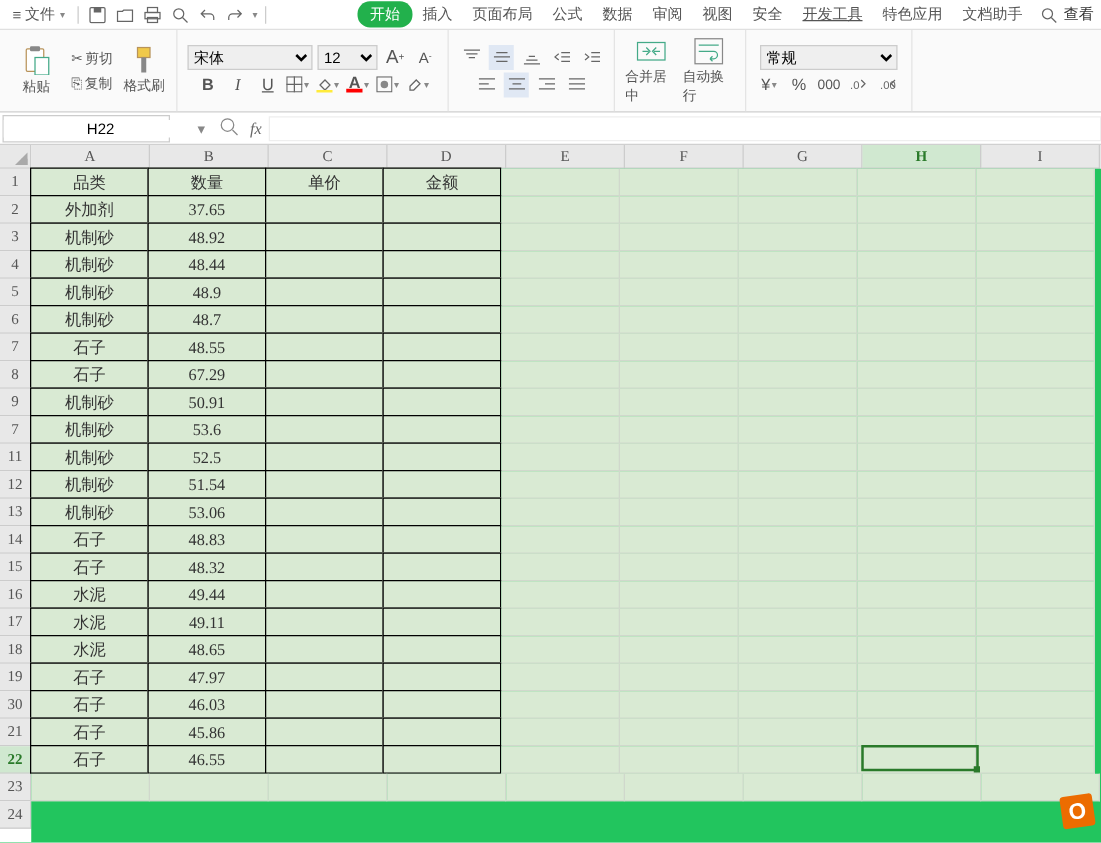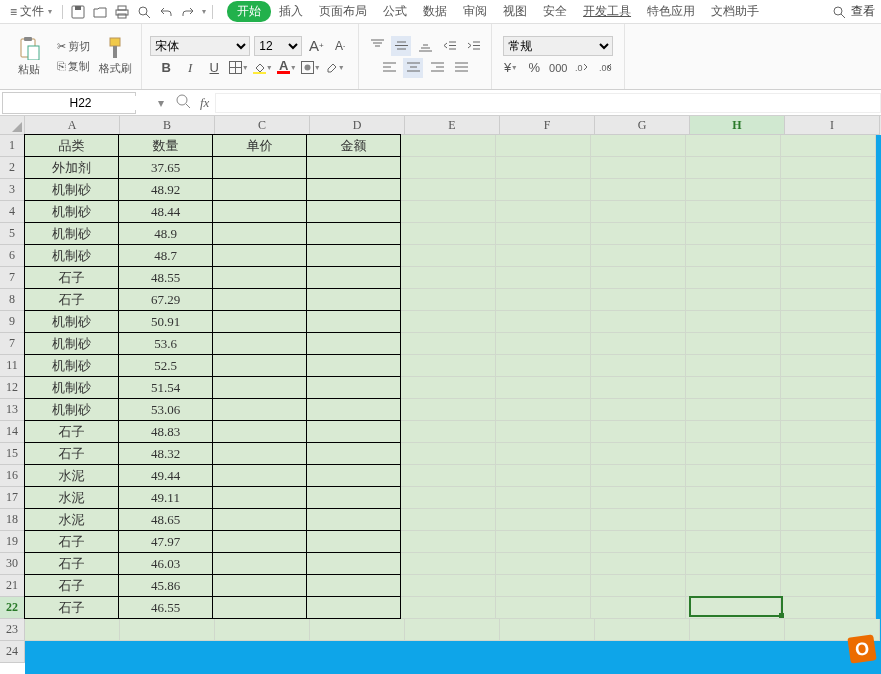--- a/index.html
+++ b/index.html
@@ -3,21 +3,21 @@
 <meta charset="utf-8">
 <style>
 * { margin:0; padding:0; box-sizing:border-box; font-family:"Microsoft YaHei",SimSun,sans-serif; }
 body { width:881px; height:674px; background:#fff; font-size:12px; color:#333; overflow:hidden; position:relative; }
 
 
 .menubar { height:24px; display:flex; align-items:center; padding:0 6px; border-bottom:1px solid #e0e0e0; gap:4px; }
 .menu-btn { display:flex; align-items:center; gap:3px; padding:2px 4px; cursor:pointer; color:#555; }
 .menu-sep { width:1px; height:14px; background:#ccc; margin:0 2px; }
 .qat-icon { width:18px; height:18px; display:flex; align-items:center; justify-content:center; color:#666; cursor:pointer; }
-.tabs { display:flex; align-items:center; gap:0; margin-left:8px; flex:1; }
+.tabs { display:flex; align-items:center; gap:0; margin-left:8px; flex:1;justify-content:flex-end; }
 .tab { padding:3px 8px; cursor:pointer; color:#555; }
 .tab.active { background:#22b14c; color:#fff; border-radius:10px; padding:2px 10px; }
 .tab.u { text-decoration:underline; }
 .menubar-right { display:flex; align-items:center; gap:3px; }
 
 
 .ribbon { height:66px; display:flex; align-items:stretch; border-bottom:1px solid #d0d0d0; background:#fafafa; }
 .rgroup { display:flex; flex-direction:column; align-items:center; justify-content:center; padding:0 8px; border-right:1px solid #e4e4e4; gap:2px; }
 .rrow { display:flex; align-items:center; gap:4px; }
 .bigbtn { display:flex; flex-direction:column; align-items:center; justify-content:center; gap:2px; width:42px; cursor:pointer; font-size:11px; color:#555; }
@@ -42,21 +42,21 @@
 
 .grid-wrap { position:absolute; top:116px; left:0; right:0; bottom:0; overflow:hidden; }
 .corner { position:absolute; top:0; left:0; width:25px; height:19px; background:#e8e8e8; border:1px solid #ccc; border-top:none; border-left:none; }
 .corner::after { content:""; position:absolute; right:2px; bottom:2px; border:5px solid transparent; border-right-color:#aaa; border-bottom-color:#aaa; }
 .colhdrs { position:absolute; top:0; left:25px; right:0; height:19px; display:flex; background:#e8e8e8; }
 .colhdr { border-right:1px solid #ccc; border-bottom:1px solid #ccc; display:flex; align-items:center; justify-content:center; font-size:12px; color:#555; font-family:SimSun,serif; }
 .colhdr.cur { background:#d0e8d0; color:#2a7a2a; font-weight:bold; }
 .rowhdrs { position:absolute; top:19px; left:0; width:25px; }
 .rowhdr { height:22px; border-right:1px solid #ccc; border-bottom:1px solid #ccc; background:#e8e8e8; display:flex; align-items:center; justify-content:center; font-size:12px; color:#555; font-family:SimSun,serif; }
 .rowhdr.cur { background:#d0e8d0; color:#2a7a2a; font-weight:bold; }
-.cells { position:absolute; top:19px; left:25px; right:0; bottom:0; background:#0ea5e9; }
+.cells { position:absolute; top:19px; left:25px; right:0; bottom:0; background:#22c55e; }
 .cellrow { display:flex; height:22px; }
 .cell { height:22px; border-right:1px solid #d0d8cc; border-bottom:1px solid #d0d8cc; display:flex; align-items:center; justify-content:center; font-size:13px; font-family:SimSun,serif; color:#333; background:#d9ead3; }
 .cell.b { border:1px solid #000; margin:-1px 0 0 -1px; height:23px; }
 .cursor { position:absolute; border:2px solid #2a7a2a; background:transparent; pointer-events:none; }
 .cursor::after { content:""; position:absolute; right:-3px; bottom:-3px; width:5px; height:5px; background:#2a7a2a; }
 
 
 .watermark { position:absolute; right:6px; bottom:12px; font-size:18px; font-weight:bold; font-style:italic; display:flex; align-items:center; gap:3px; }
 .wm-logo { width:26px; height:26px; background:#ec6c00; border-radius:3px; transform:rotate(-8deg); display:flex; align-items:center; justify-content:center; color:#fff; font-weight:bold; font-size:18px; font-style:normal; }
 .wm1 { color:#3a6fcc; }
@@ -274,20 +274,39 @@
       <span class="btn-sq">
           <svg width="13" height="13">
             <line x1="0" y1="2" x2="13" y2="2" stroke="#666"></line>
             <line x1="0" y1="6" x2="13" y2="6" stroke="#666"></line>
             <line x1="0" y1="10" x2="13" y2="10" stroke="#666"></line>
           </svg>
         </span>
     </div>
   </div>
 
+  <div class="rgroup">
+    <div class="rrow">
+      <div class="bigbtn">
+        <svg width="24" height="22">
+            <rect x="1" y="4" width="22" height="14" fill="none" stroke="#4a8"></rect>
+            <path d="M5 11h5M14 11h5M8 8l3 3-3 3M16 8l-3 3 3 3" fill="none" stroke="#4a8"></path>
+          </svg>
+        <span>合并居中</span>
+      </div>
+      <div class="bigbtn">
+        <svg width="24" height="22">
+            <rect x="1" y="1" width="22" height="20" fill="none" stroke="#888"></rect>
+            <line x1="4" y1="6" x2="20" y2="6" stroke="#4a8"></line>
+            <path d="M4 11h12a3 3 0 010 6h-3m0 0l2-2m-2 2l2 2" fill="none" stroke="#4a8"></path>
+          </svg>
+        <span>自动换行</span>
+      </div>
+    </div>
+  </div>
 
   <div class="rgroup" style="padding:4px 8px;">
     <div class="rrow">
         <select class="numfmt"><option>常规</option></select>
       </div>
     <div class="rrow">
       <span class="btn-sq">¥<span class="dd">▾</span></span>
       <span class="btn-sq">%</span>
       <span class="btn-sq" style="font-size:11px;">000</span>
       <span class="btn-sq">

